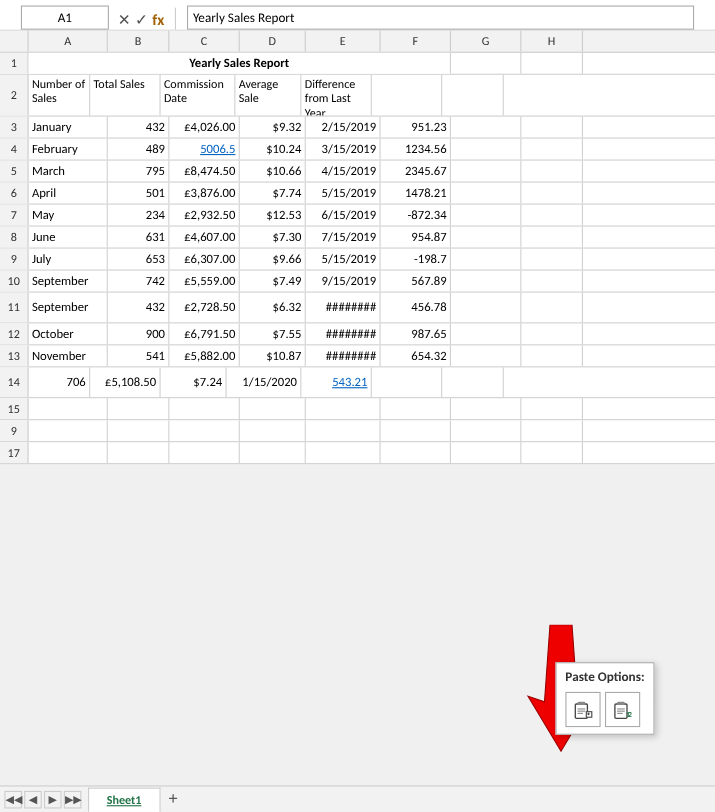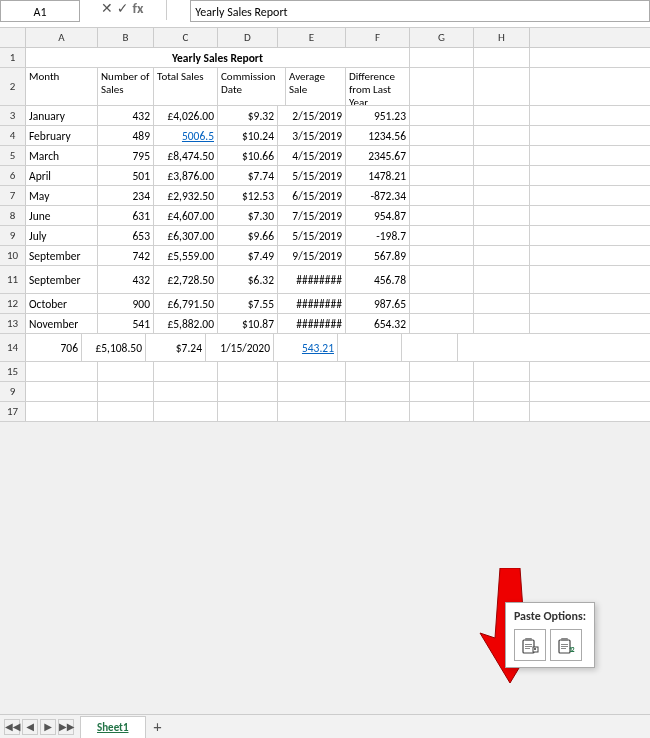--- a/index.html
+++ b/index.html
@@ -8,26 +8,26 @@
       font-size: 12px;
       background: #f0f0f0;
       width: 650px;
       height: 738px;
       overflow: hidden;
     }
 
     
     .formula-bar {
       display: flex;
-      align-items: flex-start;
+      align-items: flex-end;
       background: #fff;
       border-bottom: 1px solid #ccc;
       height: 28px;
-      padding: 0 0;
-      gap: 21px;
+      padding: 0 19px;
+      gap: 8px;
     }
     .cell-ref-box {
       width: 80px;
       height: 22px;
       border: 1px solid #aaa;
       text-align: center;
       line-height: 22px;
       font-size: 12px;
       background: #fff;
       padding: 0 4px;
@@ -254,21 +254,21 @@
     .row-med { height: 28px; }
   </style>
 </head>
 <body>
 
 <div class="formula-bar">
   <div class="cell-ref-box">A1</div>
   <div class="formula-icons">
     <span style="color:#555;">✕</span>
     <span style="color:#555;">✓</span>
-    <span style="color:#737373; font-weight:bold;">fx</span>
+    <span style="color:#a16207; font-weight:bold;">fx</span>
   </div>
   <div class="formula-sep"></div>
   <div class="formula-content">Yearly Sales Report</div>
 </div>
 
 <div class="spreadsheet">
 
   <div class="col-headers">
     <div class="row-num-spacer"></div>
     <div class="col-header col-A">A</div>
@@ -285,23 +285,20 @@
     <div class="row-num">1</div>
     <div class="cell col-A cell-text-center title-merged" style="width: calc(72px + 56px + 64px + 60px + 68px + 64px); min-width: calc(72px + 56px + 64px + 60px + 68px + 64px);">
       <span>Yearly Sales Report</span>
     </div>
     <div class="cell col-G"></div>
     <div class="cell col-H"></div>
   </div>
 
   <div class="grid-row row-tall">
     <div class="row-num">2</div>
-    <div class="cell col-A header-cell cell-text-left">
-      <span>Month</span>
-    </div>
     <div class="cell col-B header-cell cell-text-left">
       <span>Number of Sales</span>
     </div>
     <div class="cell col-C header-cell cell-text-left">
       <span>Total Sales</span>
     </div>
     <div class="cell col-E header-cell cell-text-left">
       <span>Commission Date</span>
     </div>
     <div class="cell col-D header-cell cell-text-left">

